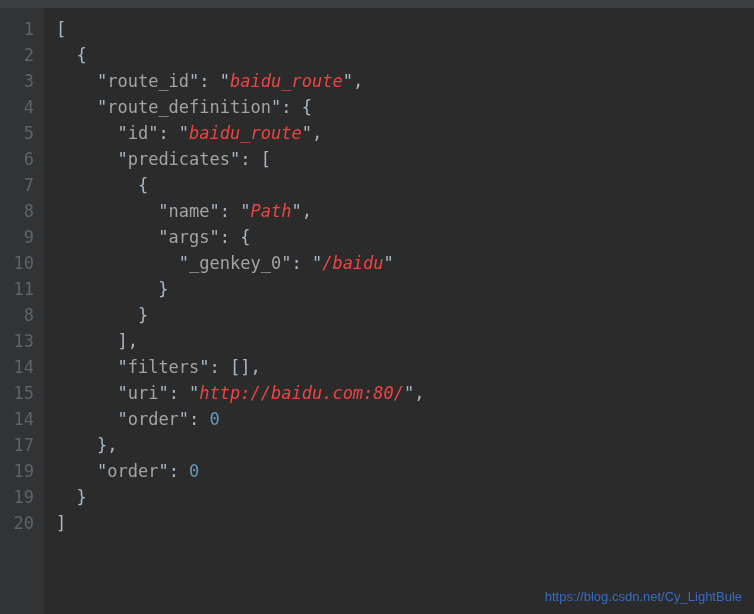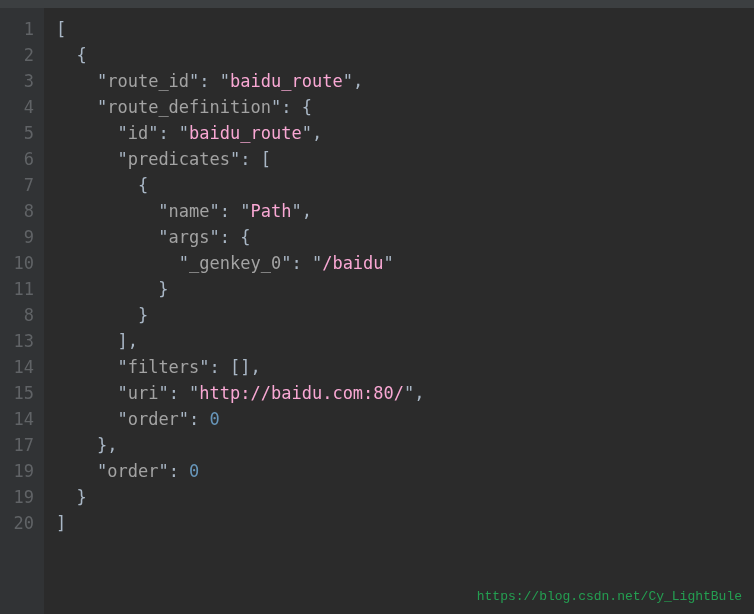--- a/index.html
+++ b/index.html
@@ -49,31 +49,32 @@
       height: 26px;
       line-height: 26px;
     }
     .punct {
       color: #a9b7c6;
     }
     .key {
       color: #a3a3a3;
     }
     .str-link {
-      color: #f9a8d4;
+      color: #ef4444;
+      font-style: italic;
     }
     .num {
       color: #6897bb;
     }
     .watermark {
       position: absolute;
       bottom: 10px;
       right: 12px;
-      color: #22c55e;
-      font-family: Liberation Mono, monospace;
+      color: #3b82f6;
+      font-family: Liberation Sans, sans-serif;
       font-size: 13px;
       opacity: 0.75;
     }
   </style>
 </head>
 <body>
 
 <div class="top-bar"></div>
 <div class="editor">
   <div class="gutter" id="gutter">

